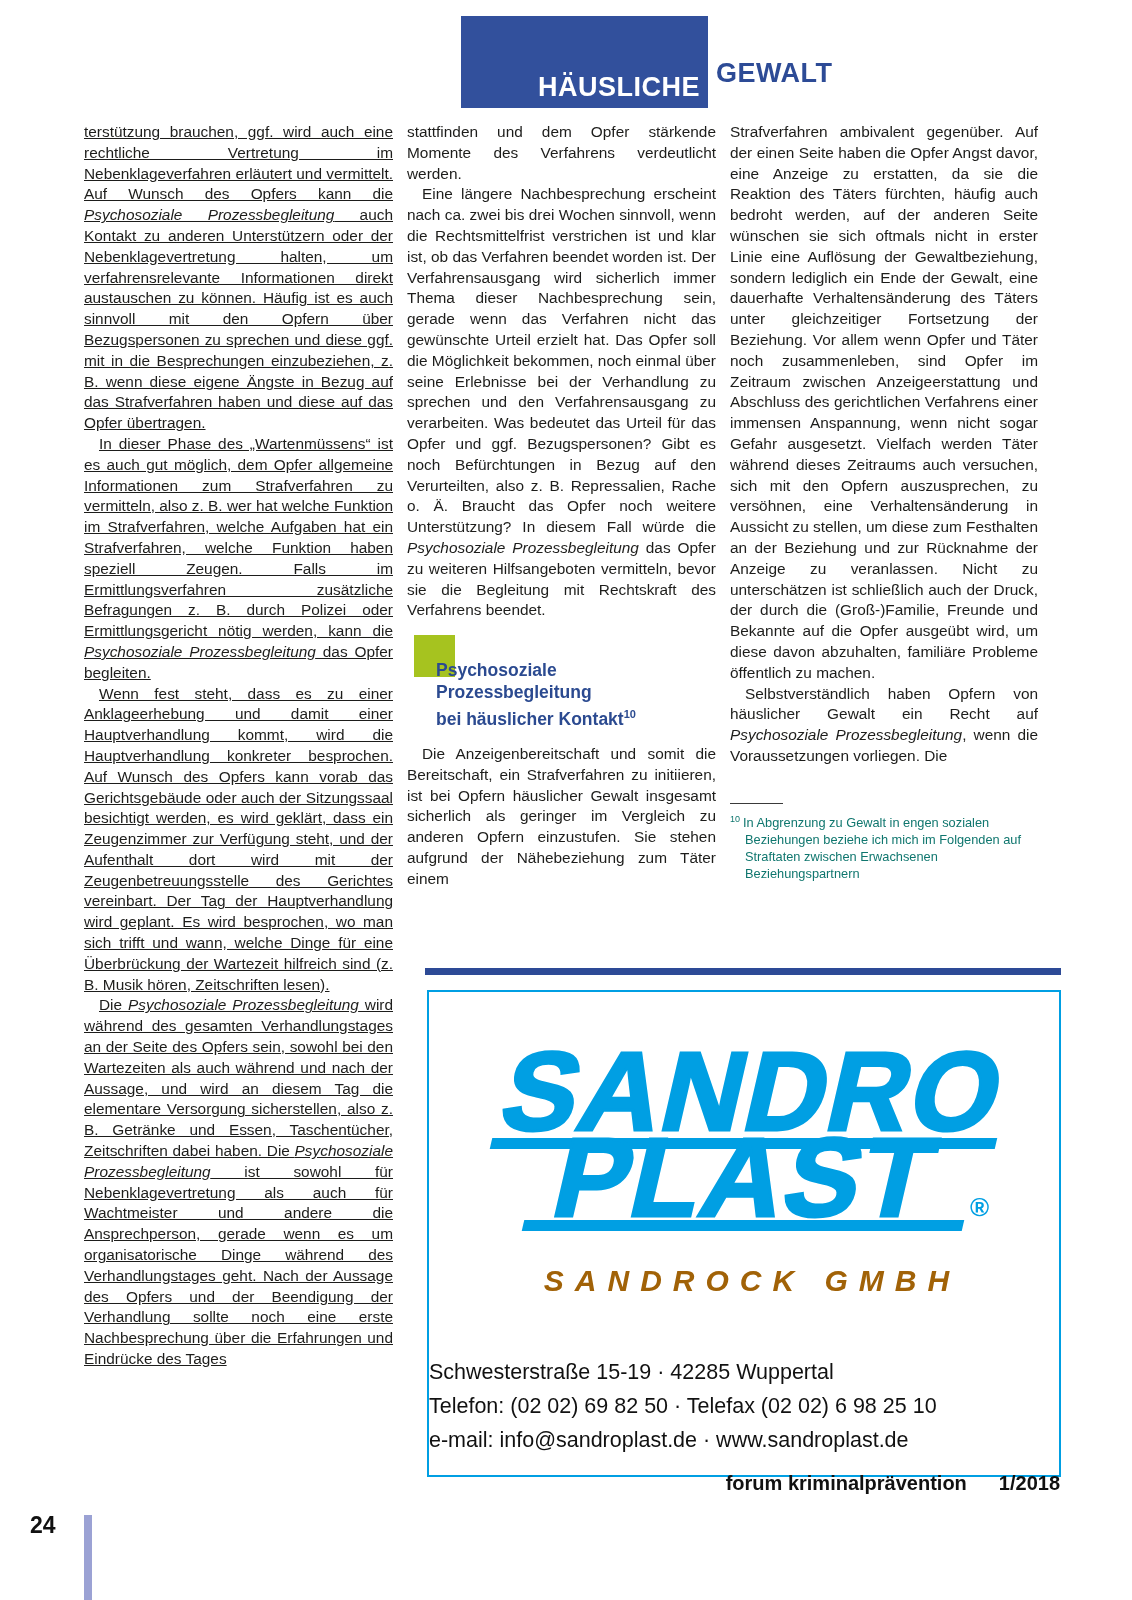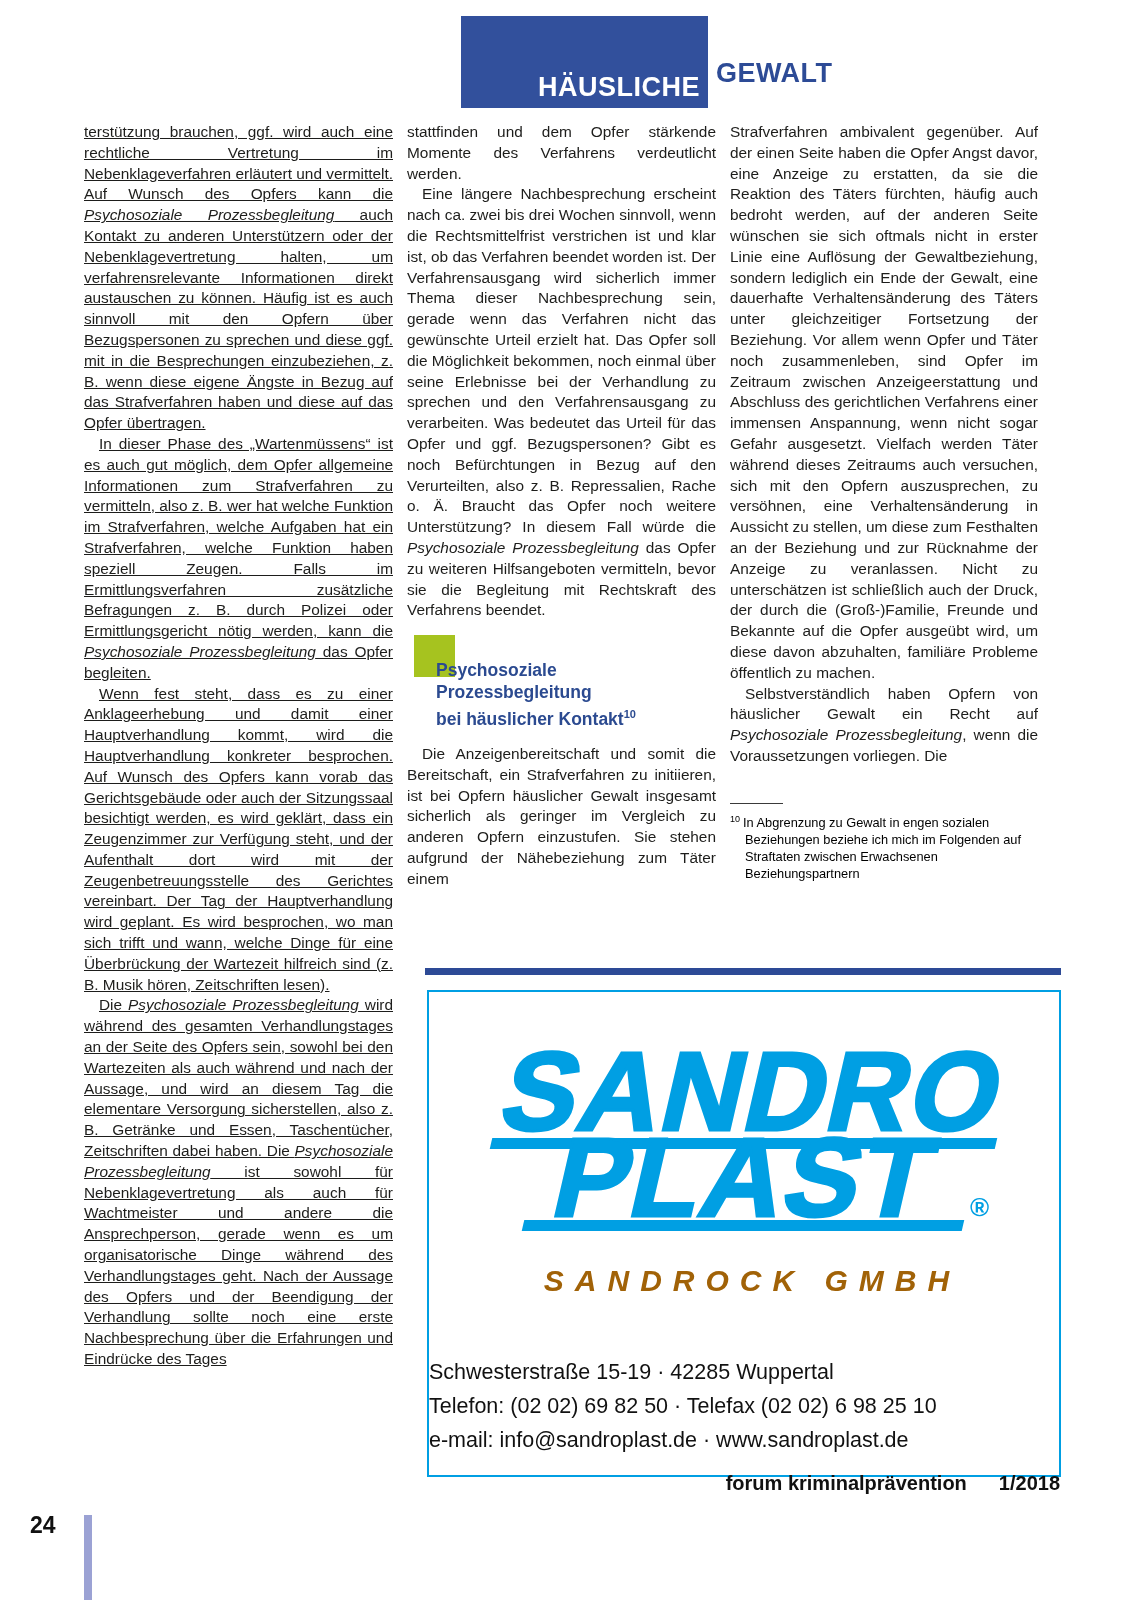--- a/index.html
+++ b/index.html
@@ -26,21 +26,21 @@
   
   .subheading{position:relative;margin:14px 0 14px 0;}
   .green-square{position:absolute;left:7px;top:0;width:41px;height:42px;background:#a6c31f;}
   .sub-txt{position:relative;padding:24px 0 0 29px;color:#2b4a90;font-weight:bold;
            font-size:17.5px;line-height:22px;text-align:left;}
   .sub-txt sup{font-size:11px;}
 
   
   .footnote{margin-top:36px;text-align:left;}
   .fn-rule{width:53px;border-top:1.5px solid #3a3a3a;margin-bottom:7px;}
-  .fn-text{margin:0;font-size:12.8px;line-height:17px;color:#000000;
+  .fn-text{margin:0;font-size:12.8px;line-height:17px;color:#0f766e;
            padding-left:15px;text-indent:-15px;}
   .fn-text sup{font-size:9px;margin-right:3px;}
 
   
   .ad-topbar{position:absolute;left:425px;top:968px;width:636px;height:7px;background:#2d4a96;}
   .ad-box{position:absolute;left:427px;top:990px;width:630px;height:483px;
           border:2px solid #009fe3;background:#fff;}
   .logo{position:absolute;left:36px;top:50px;width:560px;height:195px;}
   .logo-text{position:absolute;font-weight:bold;color:#009fe3;-webkit-text-stroke:3px #009fe3;
              font-size:112px;line-height:1;letter-spacing:2px;transform:skewX(-13deg);

